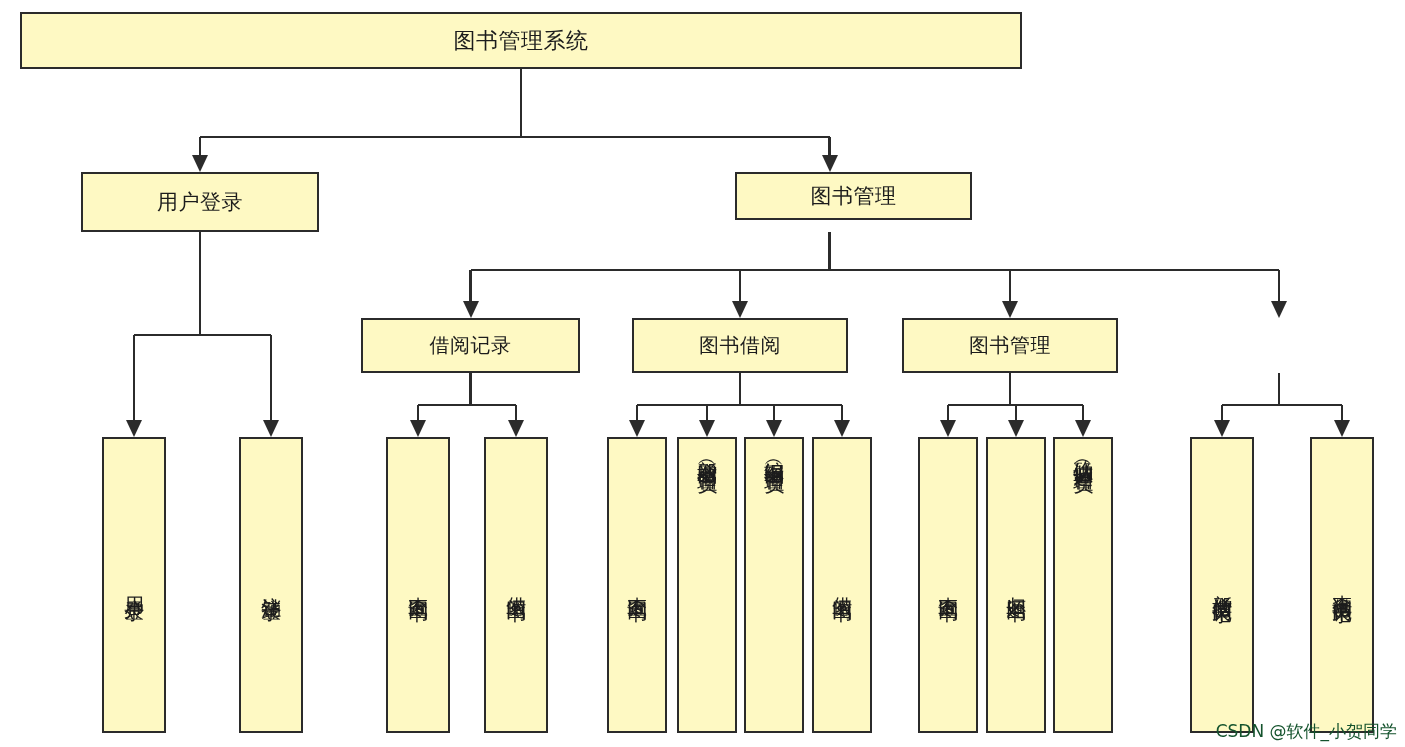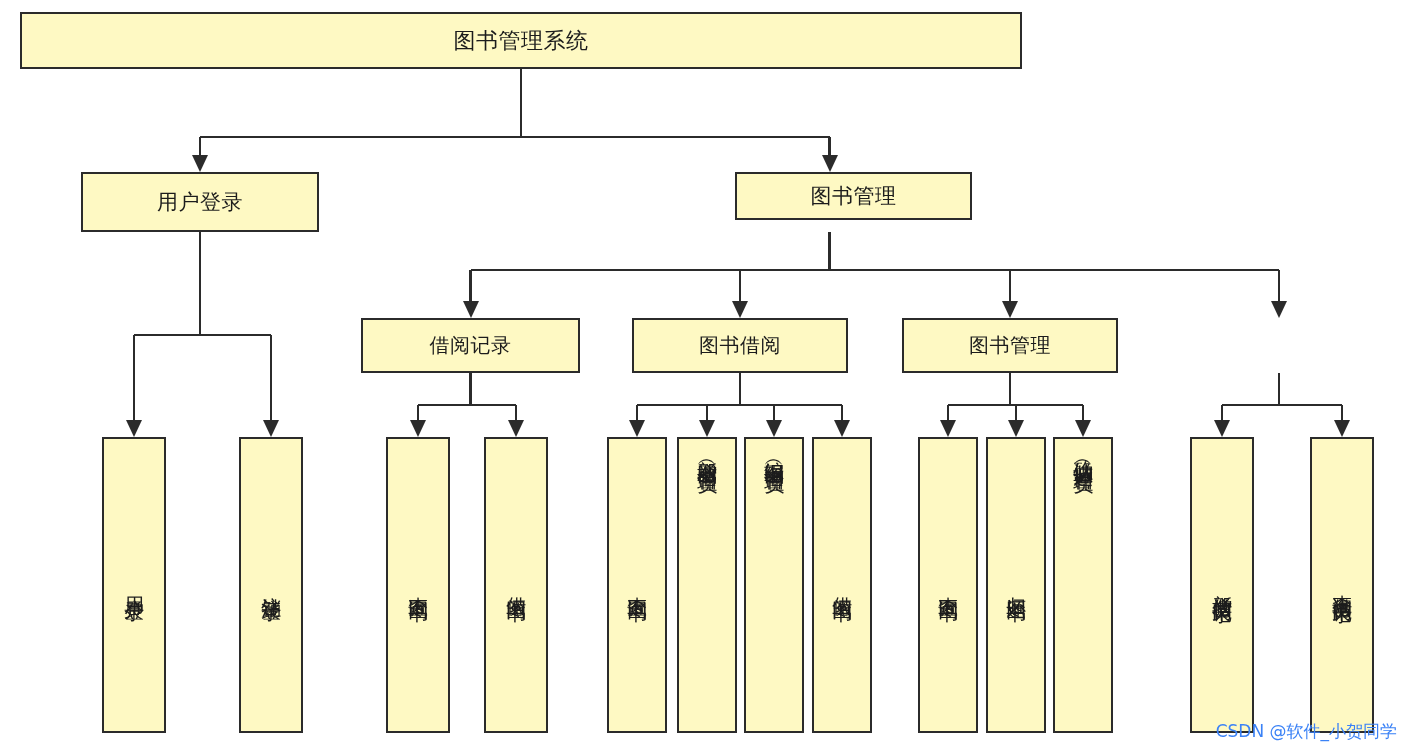--- a/index.html
+++ b/index.html
@@ -76,21 +76,21 @@
     border-right: 8px solid transparent;
     border-top: 17px solid #2b2b2b;
   }
 
   
   #watermark {
     position: absolute;
     right: 8px;
     bottom: 4px;
     font-size: 17px;
-    color: #3b82f6;
+    color: #14532d;
     white-space: nowrap;
     user-select: none;
   }
 </style>
 </head>
 <body>
 
 <div id="diagram-root">
 
   <div class="node root" id="node-root" style="left: 20px; top: 12px; width: 1002px; height: 57px;">

